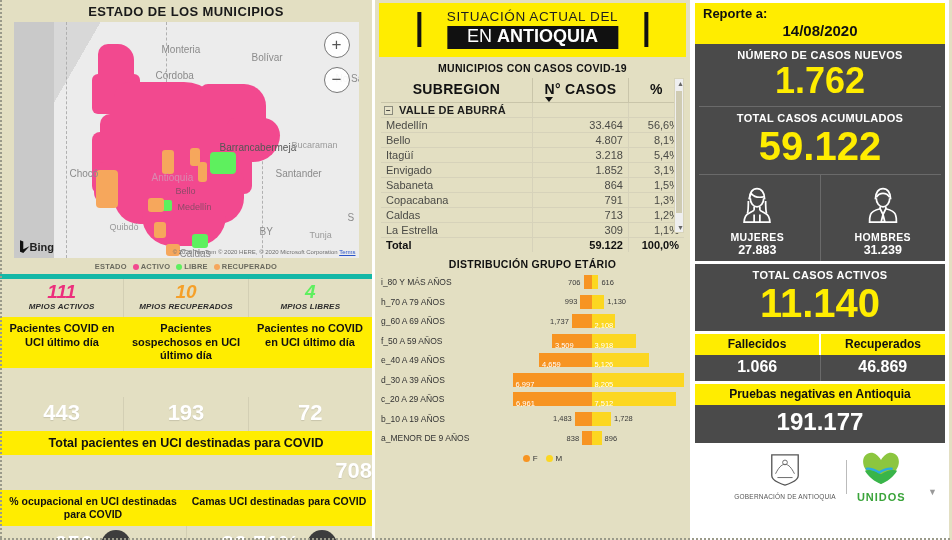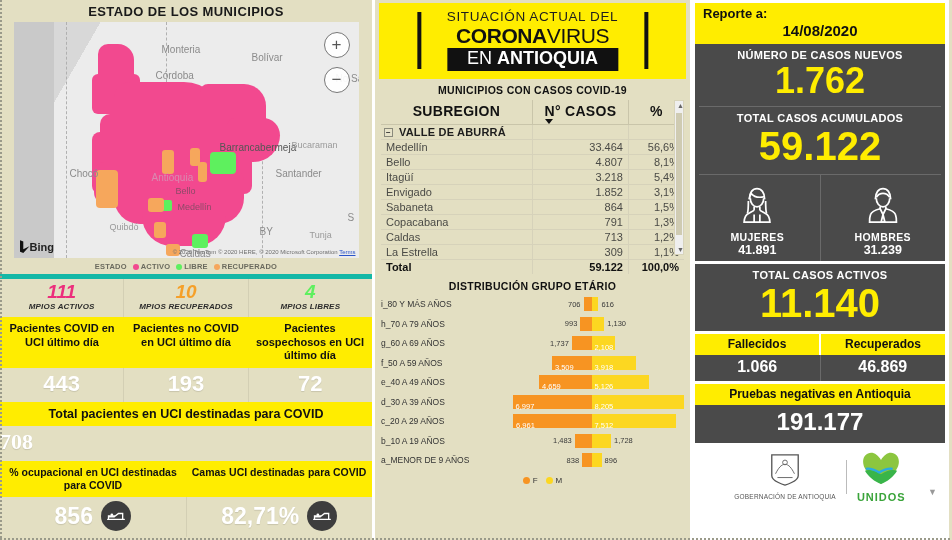--- a/index.html
+++ b/index.html
@@ -50,27 +50,27 @@
   .mpio-cell:last-child { border-right: none; }
   .mpio-num { font-size: 19px; font-weight: bold; line-height: 1.05; }
   .mpio-lab { font-size: 8px; font-weight: bold; color: #2b2b2b; letter-spacing: .2px; }
 
   .uci-head-row { display: flex; background: #ffed00; }
   .uci-head { flex: 1; text-align: center; font-size: 11px; font-weight: bold; color: #111;
               padding: 5px 3px; line-height: 1.25; }
   .uci-val-row { display: flex; }
   .uci-val { flex: 1; text-align: center; font-size: 22px; font-weight: bold; color: #fff;
              padding: 3px 8px 5px; border-right: 1px solid #d3cfb4;
-             text-shadow: 0 1px 1px rgba(0,0,0,.12); }
+             text-shadow: 0 1px 1px rgba(0,0,0,.12); margin-top: 29px; }
   .uci-val:last-child { border-right: none; }
 
   .band-yellow { background: #ffed00; text-align: center; font-size: 12.5px; font-weight: bold;
                  color: #111; padding: 5px 0; }
-  .band-val { text-align: left; font-size: 22px; font-weight: bold; color: #fff;
-              padding: 3px 0 6px; text-shadow: 0 1px 1px rgba(0,0,0,.12); font-family: Liberation Serif, serif; }
+  .band-val { text-align: right; font-size: 22px; font-weight: bold; color: #fff;
+              padding: 3px 0 6px; text-shadow: 0 1px 1px rgba(0,0,0,.12); }
 
   .camas-head-row { display: flex; background: #ffed00; }
   .camas-head { flex: 1; text-align: center; font-size: 10.5px; font-weight: bold; color: #111;
                 padding: 5px 4px; line-height: 1.25; }
   .camas-val-row { display: flex; }
   .camas-val { flex: 1; display: flex; align-items: center; justify-content: center; gap: 8px;
                padding: 4px 0 6px; border-right: 1px solid #d3cfb4; }
   .camas-val:last-child { border-right: none; }
   .camas-num { font-size: 23px; font-weight: bold; color: #fff; text-shadow: 0 1px 1px rgba(0,0,0,.12); }
   .bed-icon { width: 30px; height: 30px; border-radius: 50%; background: #3d3d3d;
@@ -269,22 +269,22 @@
         <div class="mpio-lab">MPIOS RECUPERADOS</div>
       </div>
       <div class="mpio-cell">
         <div class="mpio-num" style="color:#5ef05e">4</div>
         <div class="mpio-lab">MPIOS LIBRES</div>
       </div>
     </div>
 
     <div class="uci-head-row">
       <div class="uci-head">Pacientes COVID en UCI último día</div>
+      <div class="uci-head">Pacientes sospechosos en UCI último día</div>
       <div class="uci-head">Pacientes no COVID en UCI último día</div>
-      <div class="uci-head">Pacientes sospechosos en UCI último día</div>
     </div>
     <div class="uci-val-row">
       <div class="uci-val">443</div>
       <div class="uci-val">193</div>
       <div class="uci-val">72</div>
     </div>
 
     <div class="band-yellow">Total pacientes en UCI destinadas para COVID</div>
     <div class="band-val">708</div>
 
@@ -311,21 +311,20 @@
             </svg>
         </span>
       </div>
     </div>
   </div>
 
   <div class="center">
     <div class="banner">
       <div class="banner-inner">
         <div class="b-l1">SITUACIÓN ACTUAL DEL</div>
-        <div class="b-l2"><b>CORONA</b><span>VIRUS</span></div>
         <div class="b-l3"><i>EN </i><b>ANTIOQUIA</b></div>
       </div>
     </div>
 
     <div class="tbl-title">MUNICIPIOS CON CASOS COVID-19</div>
 
     <div class="tbl-wrap">
       <table class="muni">
         <thead>
           <tr>
@@ -548,21 +547,21 @@
               <svg width="46" height="46" viewBox="0 0 48 48" fill="none" stroke="#fff" stroke-width="1.8">
                 <path d="M16 20c0-7 3.5-11 8-11s8 4 8 11"></path>
                 <path d="M17 19c0 5 3 9 7 9s7-4 7-9"></path>
                 <path d="M16 20c0-3 2-6 2-6s3 4 9 4c3 0 5-1 5-1"></path>
                 <path d="M15 22c0 6 0 10-1 13M33 22c0 6 0 10 1 13"></path>
                 <path d="M21 28v3c0 2-7 3-9 7-1.5 3-1.5 6-1.5 6h27s0-3-1.5-6c-2-4-9-5-9-7v-3"></path>
                 <path d="M21 36v8M27 36v8"></path>
               </svg>
             </span>
             <div class="g-lab">MUJERES</div>
-            <div class="g-val">41.891</div>
+            <div class="g-val">27.883</div>
           </div>
           <div class="gender-cell">
             <span>
               <svg width="46" height="46" viewBox="0 0 48 48" fill="none" stroke="#fff" stroke-width="1.8">
                 <path d="M17 19c0 5 3 9 7 9s7-4 7-9"></path>
                 <path d="M16 20c0-7 3.5-11 8-11s8 4 8 11"></path>
                 <path d="M17 18c2-3 5-4 7-4s5 1 7 4"></path>
                 <path d="M21 28v2l3 6 3-6v-2"></path>
                 <path d="M21 30c-6 1.5-9 3-10 6-1 2.5-1 8-1 8h28s0-5.5-1-8c-1-3-4-4.5-10-6"></path>
                 <path d="M24 36l-2 8h4l-2-8z"></path>

